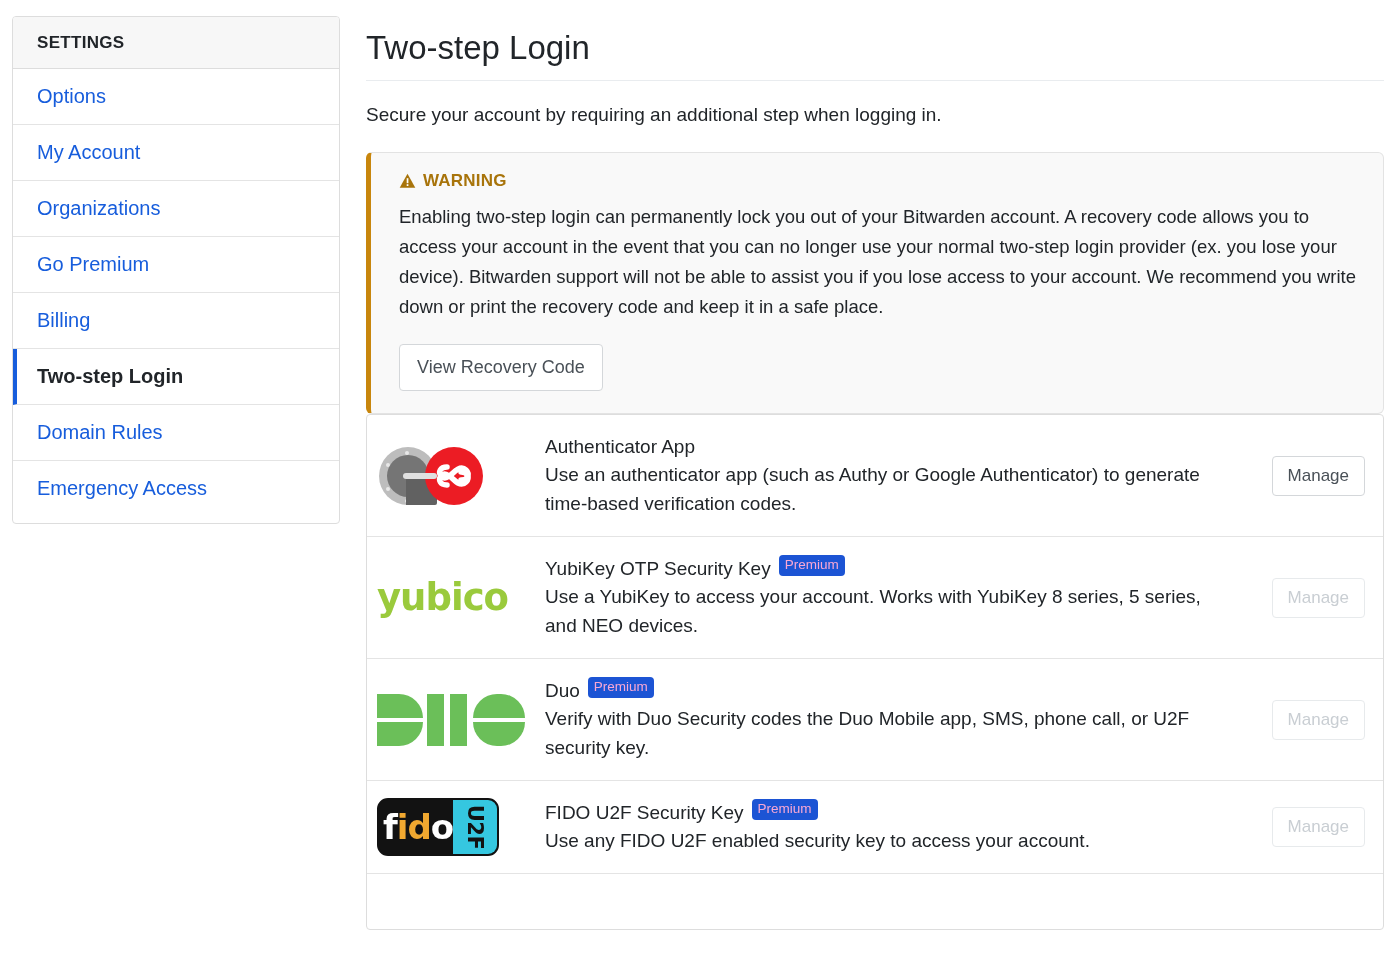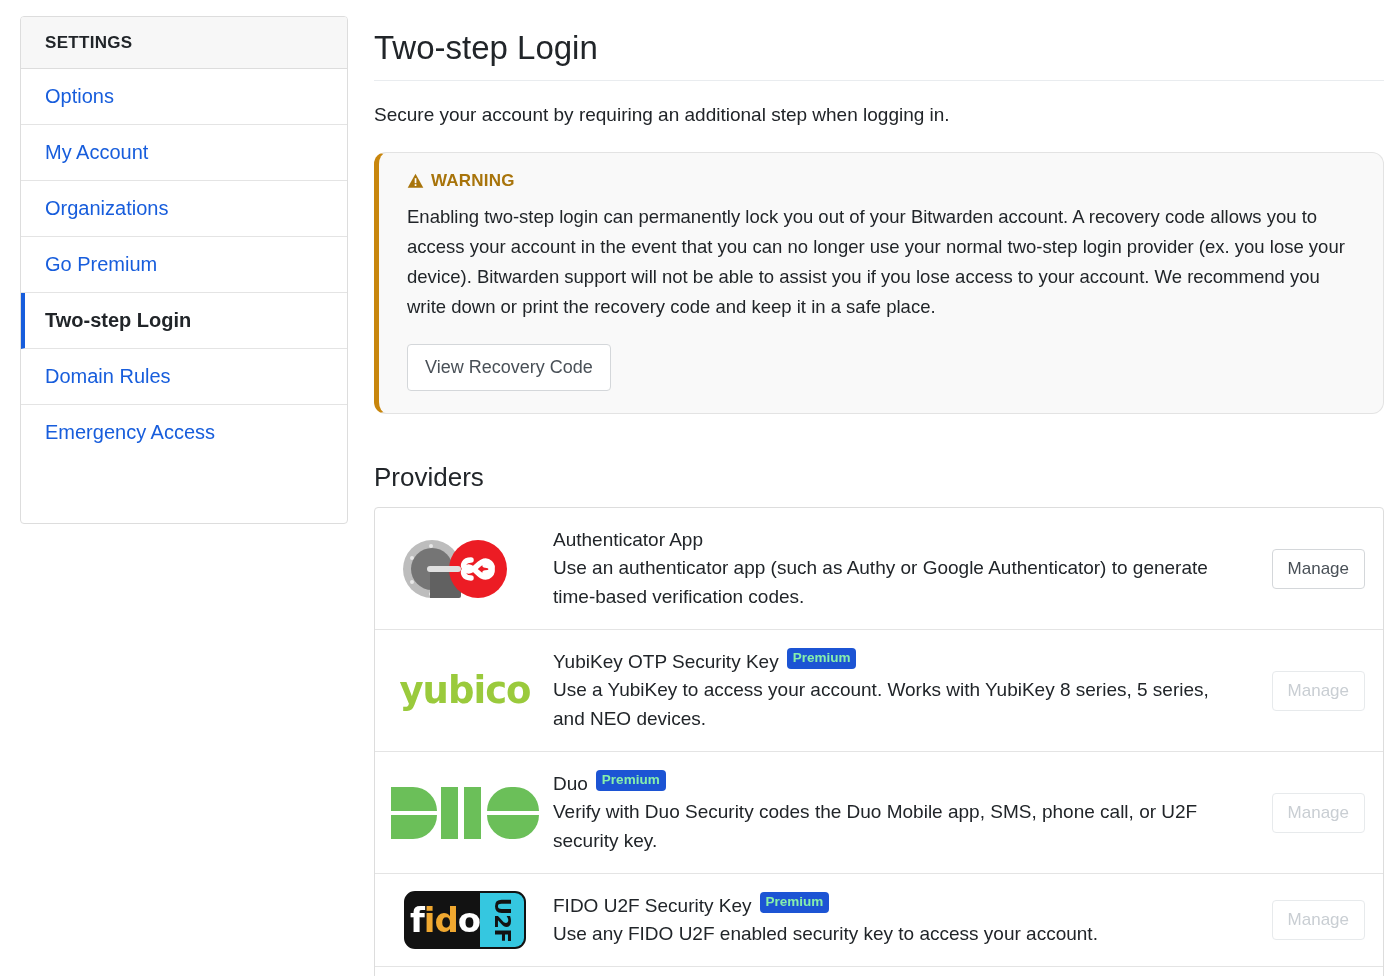--- a/index.html
+++ b/index.html
@@ -17,21 +17,21 @@
     width: 1400px;
     height: 976px;
     padding: 8px 8px 0 8px;
   }
 
   
   .sidebar {
     width: 328px;
     flex: 0 0 328px;
     margin-top: 8px;
-    margin-left: 12px;
+    margin-left: 4px;
     border: 1px solid #dddddd;
     border-radius: 4px;
     background: #ffffff;
     height: 508px;
     overflow: hidden;
   }
   .sidebar-header {
     background: #f7f7f7;
     border-bottom: 1px solid #dddddd;
     padding: 16px 24px 15px 24px;
@@ -81,21 +81,21 @@
     margin: 21px 0 16px 0;
     line-height: 26px;
   }
 
   
   .callout {
     margin-top: 24px;
     background: #f9f9f9;
     border: 1px solid #e3e3e3;
     border-left: 5px solid #c8860d;
-    border-radius: 12px;
+    border-radius: 6px;
     padding: 18px 22px 22px 28px;
   }
   .callout-heading {
     color: #a8740b;
     font-weight: bold;
     font-size: 17px;
     letter-spacing: 0.2px;
     display: flex;
     align-items: center;
     gap: 7px;
@@ -140,21 +140,20 @@
     align-items: center;
     border-bottom: 1px solid #e4e4e4;
     padding: 10px 18px 10px 10px;
     min-height: 55px;
   }
   .provider-row:last-child { border-bottom: none; }
   .logo-cell {
     flex: 0 0 160px;
     display: flex;
     align-items: center;
-    justify-content: center;
     padding: 4px 0;
   }
   .info-cell {
     flex: 1 1 auto;
     padding: 8px 18px 8px 8px;
     min-width: 0;
   }
   .prov-name {
     font-size: 19px;
     color: #212529;
@@ -166,23 +165,23 @@
   }
   .prov-desc {
     font-size: 19px;
     color: #212529;
     line-height: 29px;
     max-width: 700px;
   }
   .badge {
     display: inline-block;
     background: #1c54d4;
-    color: #86efac;
+    color: #f9a8d4;
     font-size: 13.5px;
-    font-weight: bold;
+    font-weight: normal;
     line-height: 14px;
     padding: 3px 6px 4px 6px;
     border-radius: 4px;
     vertical-align: middle;
   }
   .action-cell {
     flex: 0 0 112px;
     display: flex;
     justify-content: flex-end;
   }
@@ -296,20 +295,21 @@
 
 <div class="page">
 
   <nav class="sidebar">
     <div class="sidebar-header">SETTINGS</div>
 
     <a class="sidebar-item">Options</a>
     <a class="sidebar-item">My Account</a>
     <a class="sidebar-item">Organizations</a>
     <a class="sidebar-item">Go Premium</a>
+    <a class="sidebar-item">Billing</a>
     <a class="sidebar-item active">Two-step Login</a>
     <a class="sidebar-item">Domain Rules</a>
     <a class="sidebar-item">Emergency Access</a>
   </nav>
 
   <main class="main">
 
     <h1 class="page-title">Two-step Login</h1>
 
     <p class="subtitle">Secure your account by requiring an additional step when logging in.</p>
@@ -320,21 +320,20 @@
           <path d="M8.5 0.7 L16.3 14.8 H0.7 Z" fill="#a8740b"></path>
           <rect x="7.7" y="5.2" width="1.7" height="5" fill="#ffffff"></rect>
           <rect x="7.7" y="11.2" width="1.7" height="1.8" fill="#ffffff"></rect>
         </svg>
         <span>WARNING</span>
       </div>
       <div class="callout-body">Enabling two-step login can permanently lock you out of your Bitwarden account. A recovery code allows you to access your account in the event that you can no longer use your normal two-step login provider (ex. you lose your device). Bitwarden support will not be able to assist you if you lose access to your account. We recommend you write down or print the recovery code and keep it in a safe place.</div>
       <button class="btn">View Recovery Code</button>
     </section>
 
-    <h2 class="section-title">Providers</h2>
 
     <div class="providers">
 
       <div class="provider-row">
         <div class="logo-cell">
           <div class="logo-auth">
             <div class="ga"></div>
             <div class="ga-dot" style="left:28px;top:6px;"></div>
             <div class="ga-dot" style="left:9px;top:18px;"></div>
             <div class="ga-dot" style="left:9px;top:42px;"></div>

